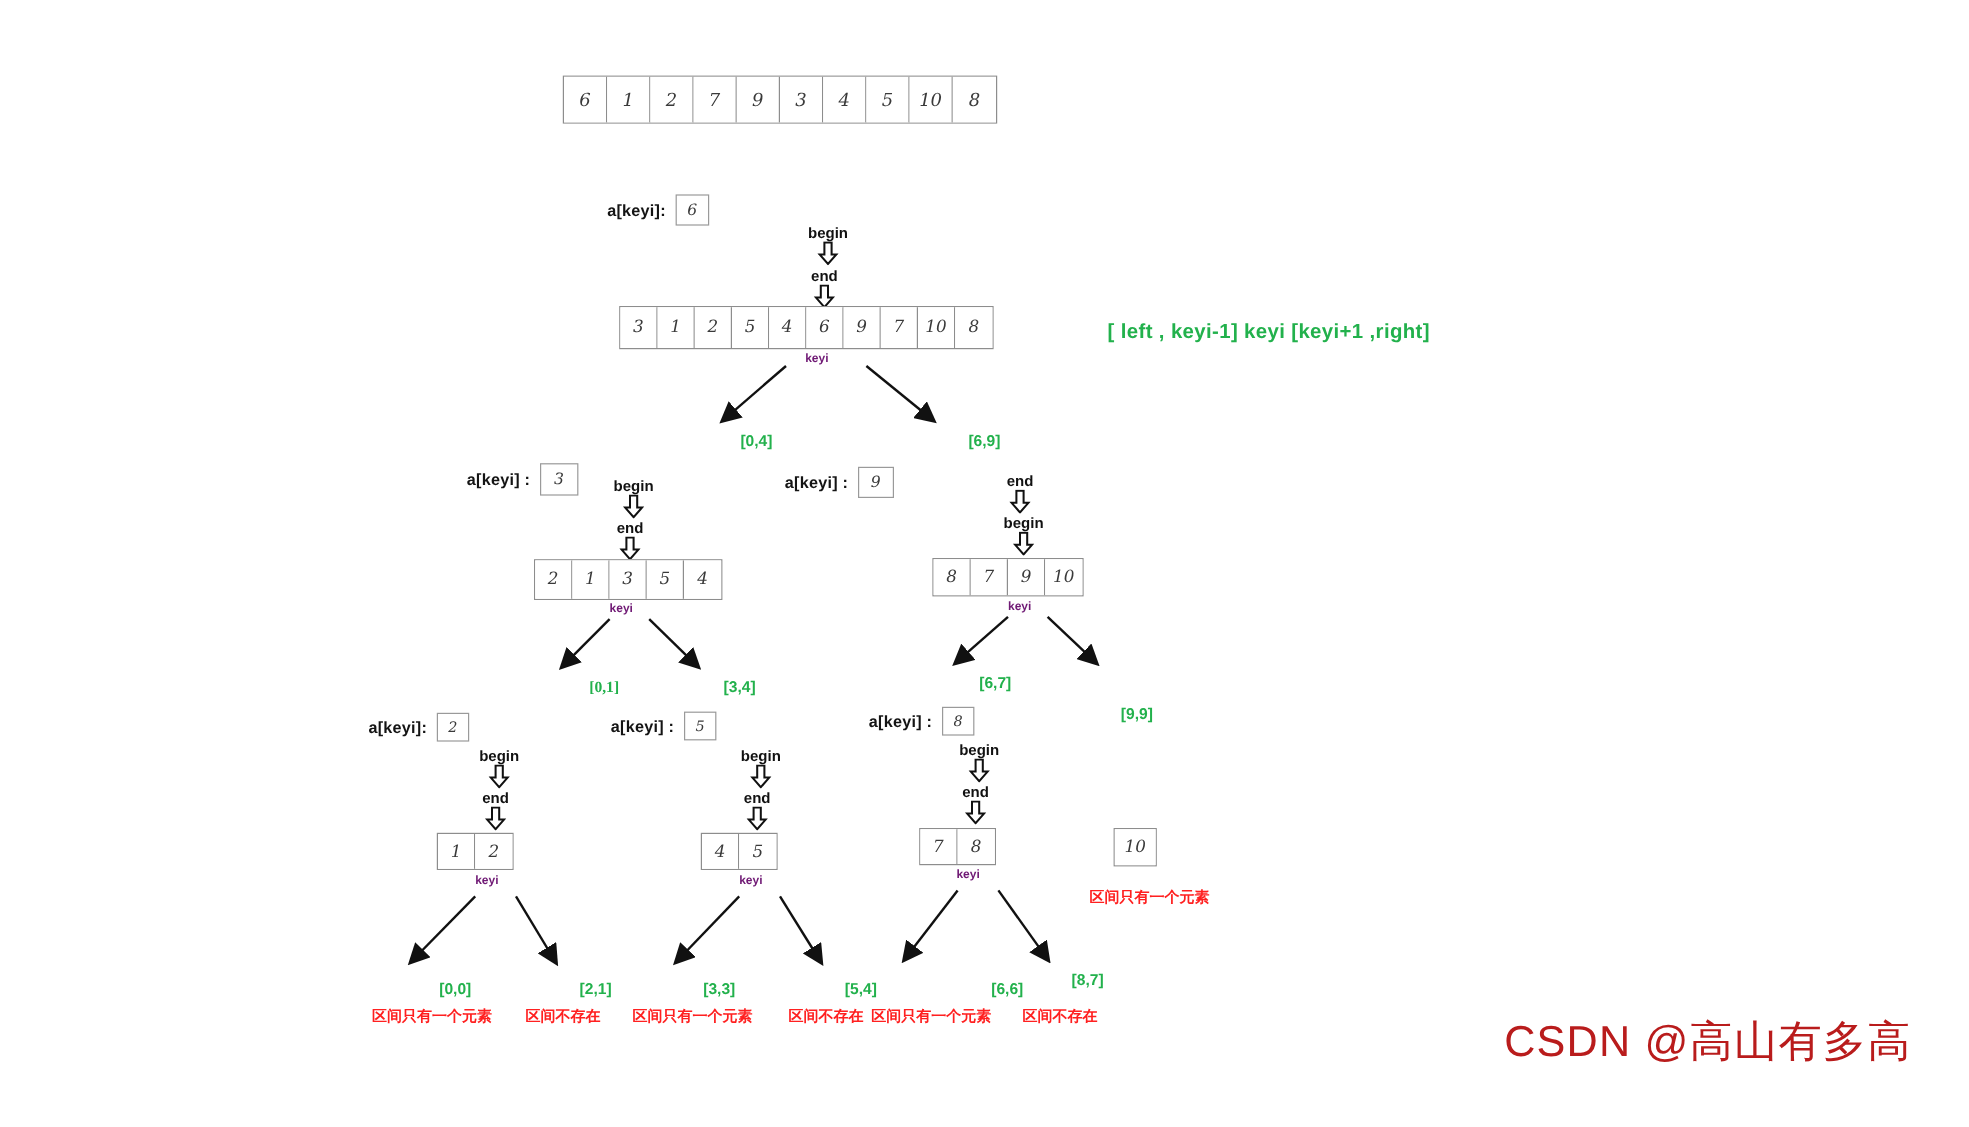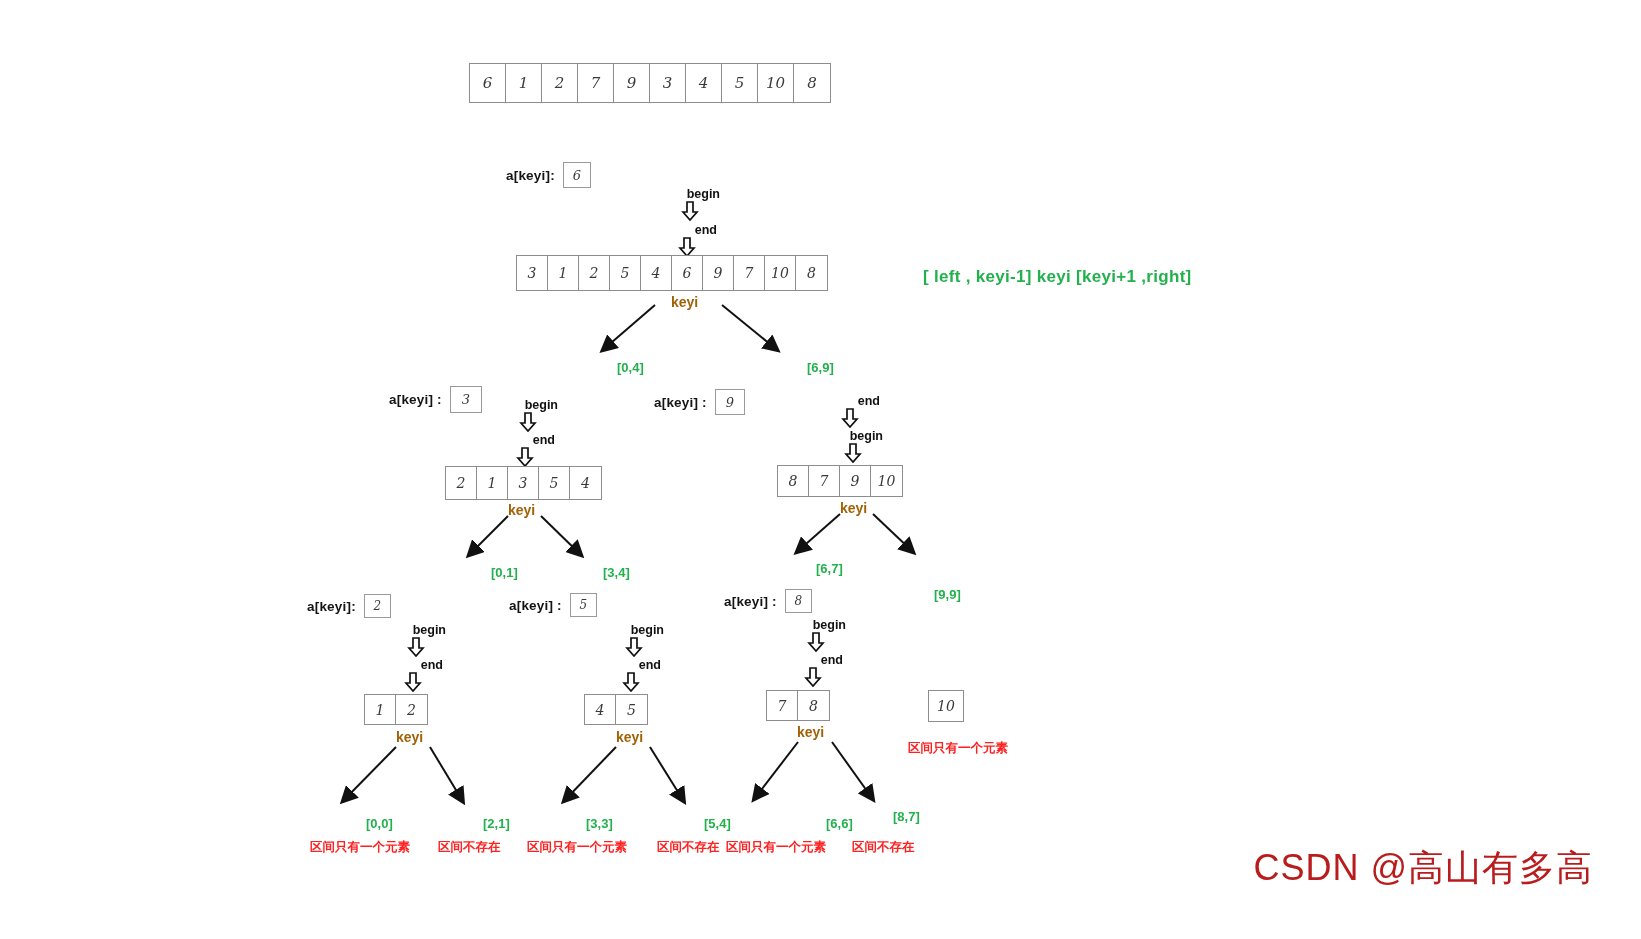--- a/index.html
+++ b/index.html
@@ -62,27 +62,27 @@
     letter-spacing:.2px;white-space:nowrap;margin-right:8px;
   }
   .keyval .box{
     border:1px solid #9a9a9a;background:#fff;
     display:flex;align-items:center;justify-content:center;
     font-family:"DejaVu Serif","Liberation Serif",serif;
     font-style:italic;color:#3a3a3a;
   }
 
   
-  .ptr{position:absolute;text-align:right;width:60px;}
+  .ptr{position:absolute;text-align:center;width:60px;}
   .ptr .t{font-weight:bold;font-size:12.5px;color:#111;line-height:14px;}
   .ptr svg{display:block;margin:0 auto;}
 
   
   .keyi{
-    position:absolute;font-weight:bold;font-size:14px;color:#a16207;
+    position:absolute;font-weight:bold;font-size:10px;color:#701a75;
     white-space:nowrap;
   }
 
   
   .range{
     position:absolute;font-weight:bold;font-size:13px;
     color:#22b14c;white-space:nowrap;padding-left:41px;
   }
   .note-green{
     position:absolute;font-weight:bold;font-size:17px;
@@ -210,21 +210,21 @@
   <div class="array lvl3a">
     <div class="cell">2</div>
     <div class="cell">1</div>
     <div class="cell">3</div>
     <div class="cell">5</div>
     <div class="cell">4</div>
   </div>
 
   <div class="keyi" style="left:508px;top:502px;">keyi</div>
 
-  <div class="range" style="left:450px;top:565px;">[0,1]</div>
+  <div class="range" style="left:450px;top:565px;font-family:Liberation Serif, serif;">[0,1]</div>
   <div class="range" style="left:562px;top:565px;">[3,4]</div>
 
   <div class="keyval" style="left:654px;top:389px;">
     <span class="lbl">a[keyi] :</span>
     <span class="box" style="width:28px;height:24px;font-size:13px;">9</span>
   </div>
 
   <div class="ptr" style="left:820px;top:394px;">
     <div class="t">end</div>
     <svg width="18" height="20" viewBox="0 0 18 20">

